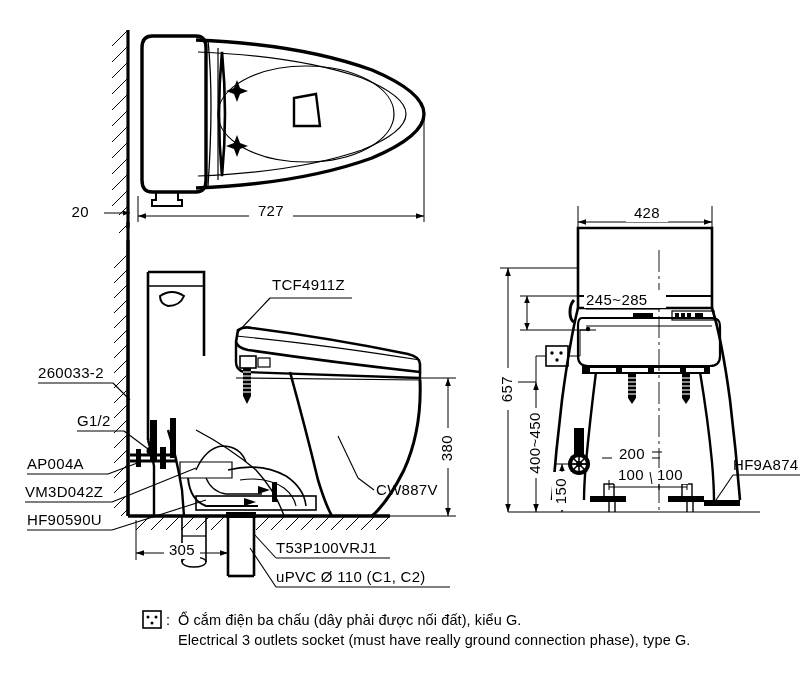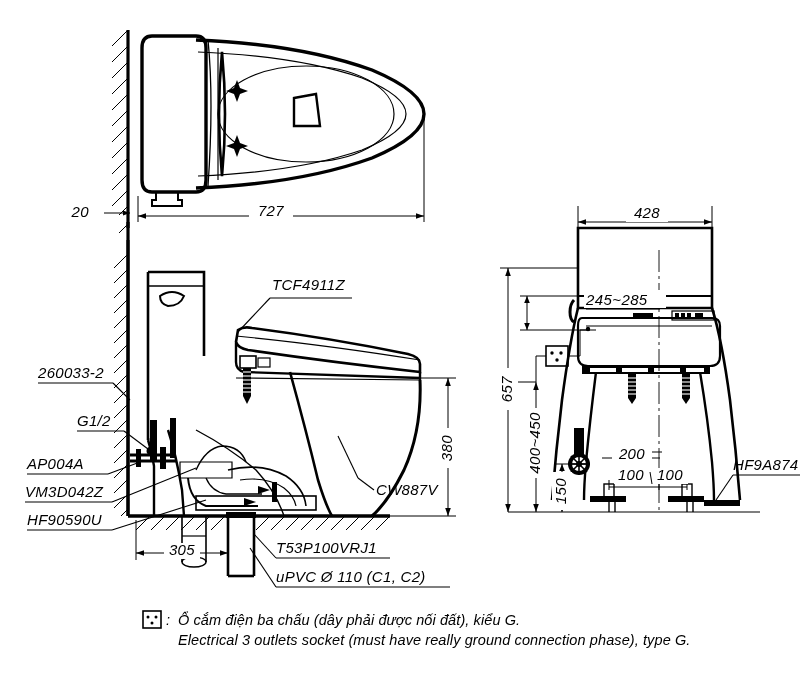--- a/index.html
+++ b/index.html
@@ -1,18 +1,18 @@
 <!DOCTYPE html>
 <html><head>
 <meta charset="utf-8">
 <style>
   html,body{margin:0;padding:0;background:#ffffff;}
   body{width:800px;height:684px;position:relative;overflow:hidden;
        font-family:"Liberation Sans","DejaVu Sans",sans-serif;color:#000;}
-  #root{position:absolute;left:0;top:0;width:800px;height:684px;font-style:italic;}
+  #root{position:absolute;left:0;top:0;width:800px;height:684px;}
   svg{display:block;}
   text{font-family:"Liberation Sans","DejaVu Sans",sans-serif;fill:#000;}
   .dim{font-size:15px;letter-spacing:.4px;}
   .lbl{font-size:15px;letter-spacing:.3px;}
   .legend-txt{font-size:14.5px;letter-spacing:.1px;}
 </style>
 </head>
 <body>
 
 <div id="root">

